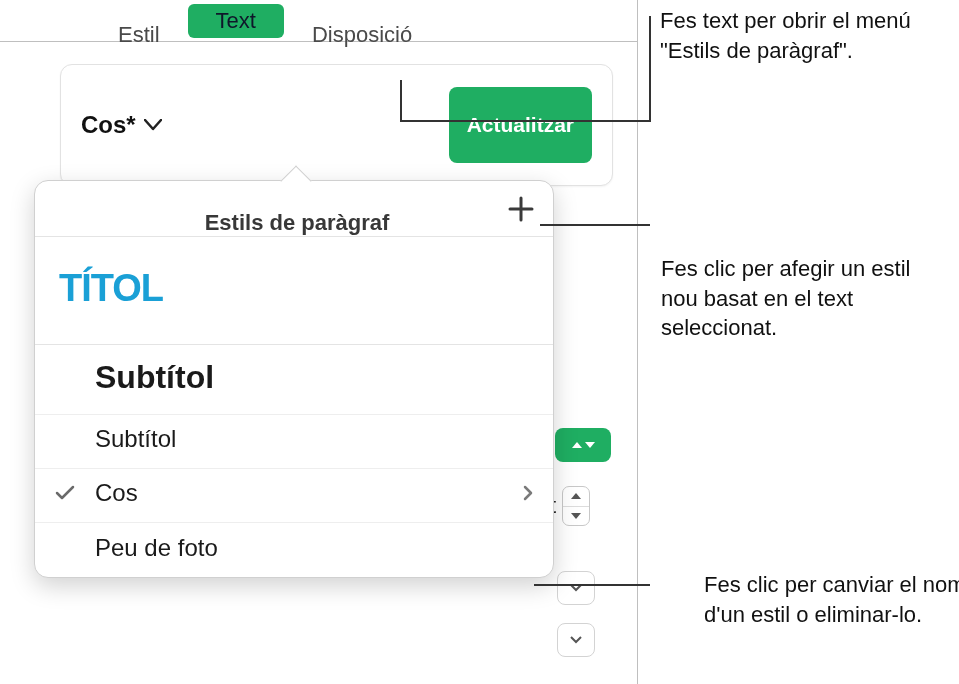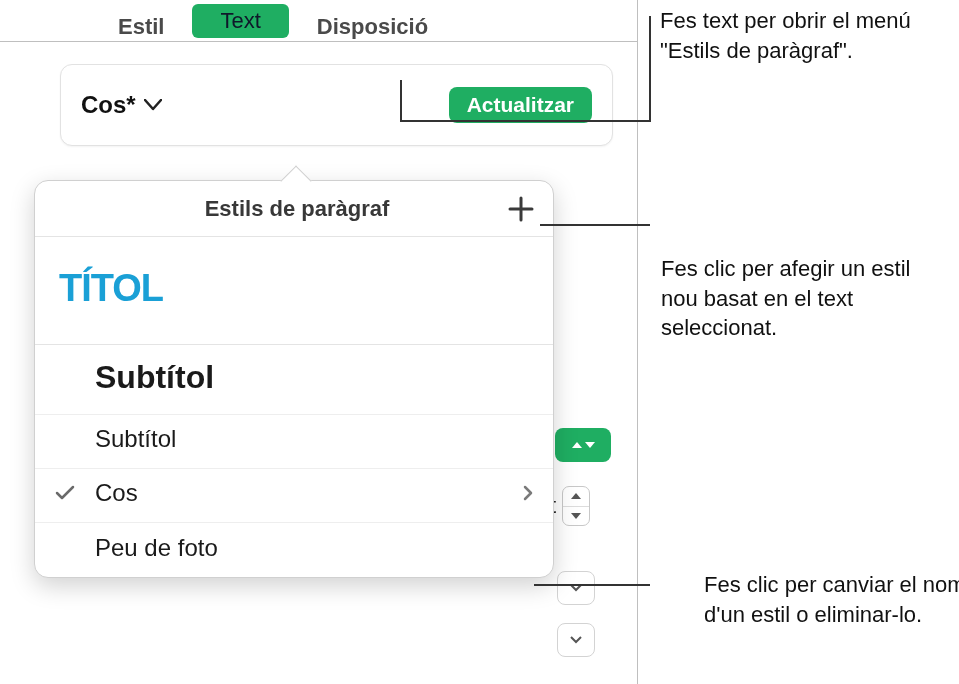--- a/index.html
+++ b/index.html
@@ -30,22 +30,21 @@
     border-bottom: 1px solid #bfbfbf;
     padding-left: 90px;
   }
   .tab {
     flex: 0 0 auto;
     padding: 0 28px;
     line-height: 42px;
     font-size: 22px;
     color: #4a4a4a;
     border-radius: 6px 6px 0 0;
-    margin-top: 6px;
-    font-weight: bold;
+    margin-top: 14px;
   }
   .tab.active {
     background: #1fae62;
     color: #0f172a;
     font-weight: 500;
     border-radius: 6px;
     height: 34px;
     line-height: 34px;
     margin-top: 4px;
   }
@@ -77,21 +76,21 @@
     justify-content: flex-start;
   }
 
   .update-btn {
     background: #1fae62;
     color: #fff;
     border: none;
     border-radius: 8px;
     font-size: 21px;
     font-weight: 600;
-    padding: 6px 18px;
+    padding: 26px 18px;
     cursor: pointer;
   }
 
   
   .popover {
     position: absolute;
     left: 34px;
     top: 180px;
     width: 520px;
     background: #fff;
@@ -105,21 +104,21 @@
     left: 250px;
     width: 22px;
     height: 22px;
     background: #fff;
     border-left: 1px solid #d0d0d0;
     border-top: 1px solid #d0d0d0;
     transform: rotate(45deg);
   }
   .popover-header {
     display: flex;
-    align-items: center;
+    align-items: flex-end;
     justify-content: center;
     height: 56px;
     position: relative;
     border-bottom: 1px solid #e4e4e4;
     padding-left: 6px;
   }
   .popover-title {
     font-size: 22px;
     font-weight: 600;
     color: #383838;

